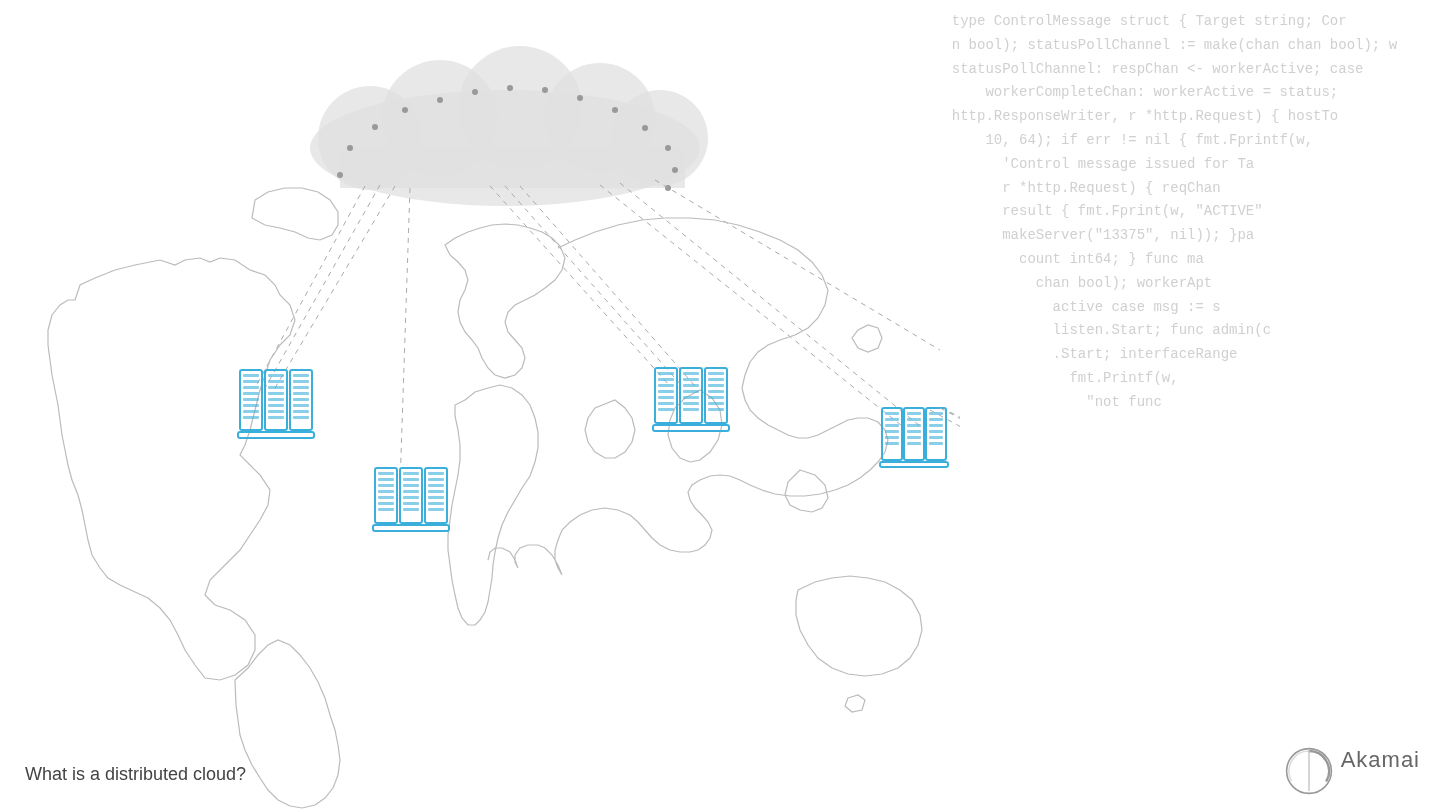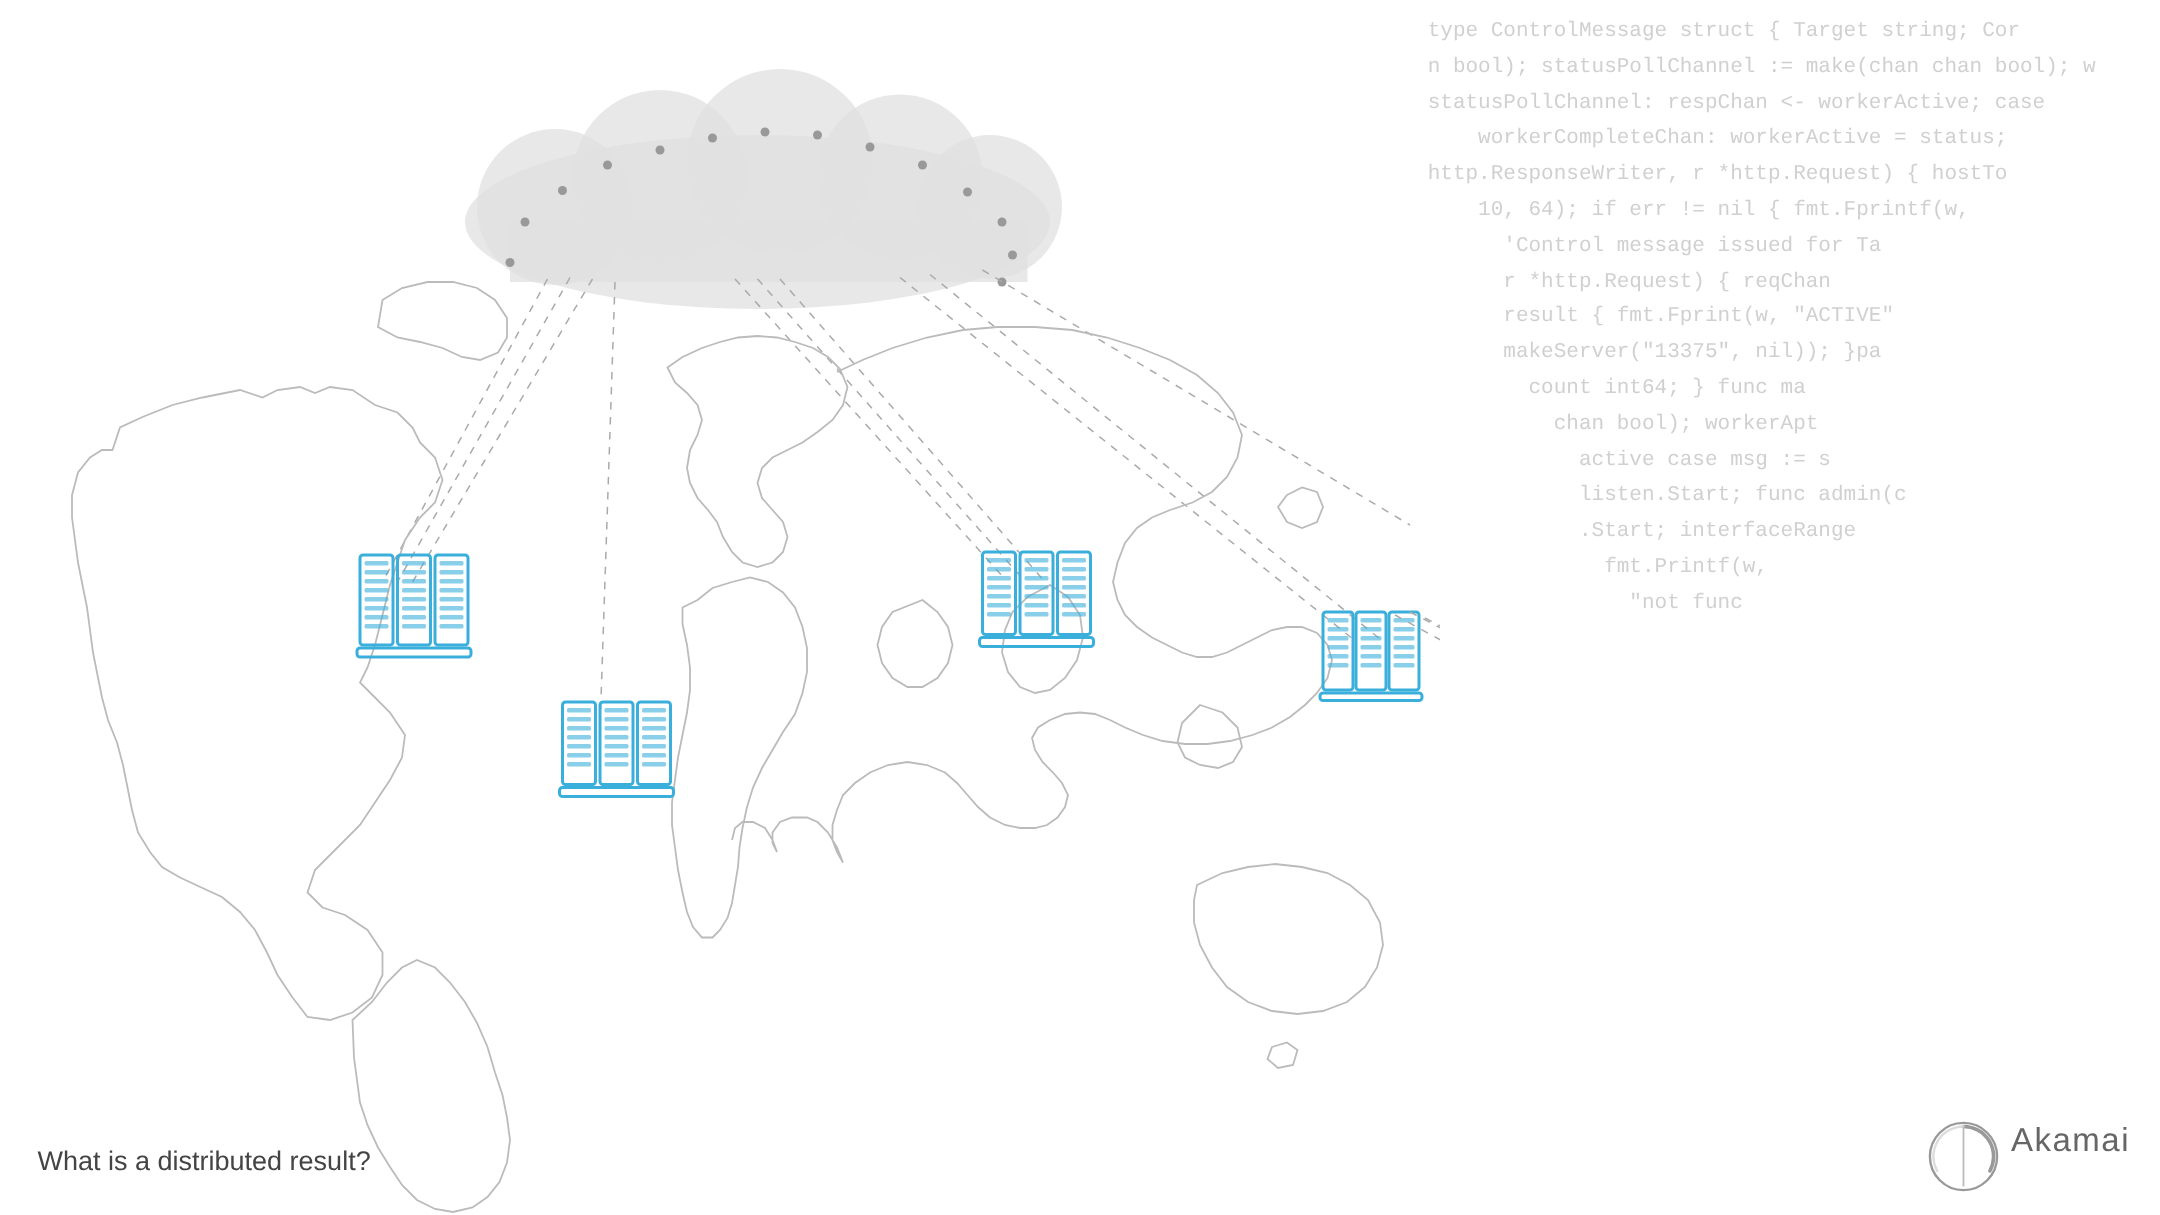--- a/index.html
+++ b/index.html
@@ -301,21 +301,21 @@
     <rect x="47" y="10" width="14" height="3" rx="1" fill="#3aafdc" opacity="0.6"></rect>
     <rect x="47" y="16" width="14" height="3" rx="1" fill="#3aafdc" opacity="0.6"></rect>
     <rect x="47" y="22" width="14" height="3" rx="1" fill="#3aafdc" opacity="0.6"></rect>
     <rect x="47" y="28" width="14" height="3" rx="1" fill="#3aafdc" opacity="0.6"></rect>
     <rect x="47" y="34" width="14" height="3" rx="1" fill="#3aafdc" opacity="0.6"></rect>
     <rect x="-2" y="54" width="68" height="5" rx="2" fill="none" stroke="#3aafdc" stroke-width="2"></rect>
   </g>
 
 </svg>
 
-<div class="bottom-title">What is a distributed result?</div>
+<div class="bottom-title">What is a distributed cloud?</div>
 
 <div class="akamai-logo">
   <svg class="logo-circle" viewBox="0 0 60 60" xmlns="http://www.w3.org/2000/svg">
     <circle cx="30" cy="30" r="28" fill="none" stroke="#999" stroke-width="2"></circle>
     <path d="M 30,5 A 25,25 0 0 1 52,42" fill="none" stroke="#999" stroke-width="3" stroke-linecap="round"></path>
     <path d="M 30,5 A 25,25 0 0 0 8,42" fill="none" stroke="#ddd" stroke-width="2" stroke-linecap="round"></path>
     <line x1="30" y1="5" x2="30" y2="55" stroke="#bbb" stroke-width="1.5"></line>
   </svg>
   <span class="logo-text">Akamai</span>
 </div>

